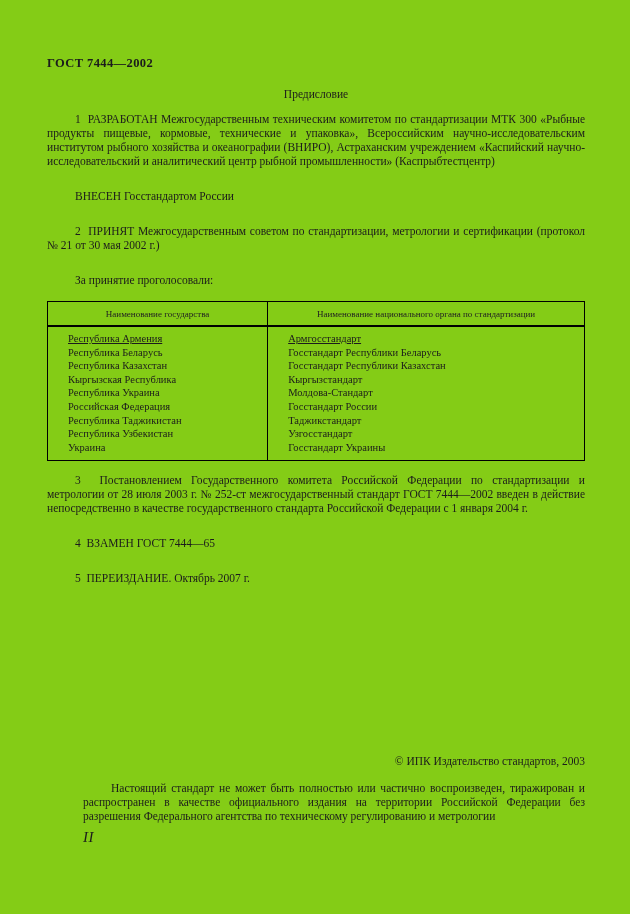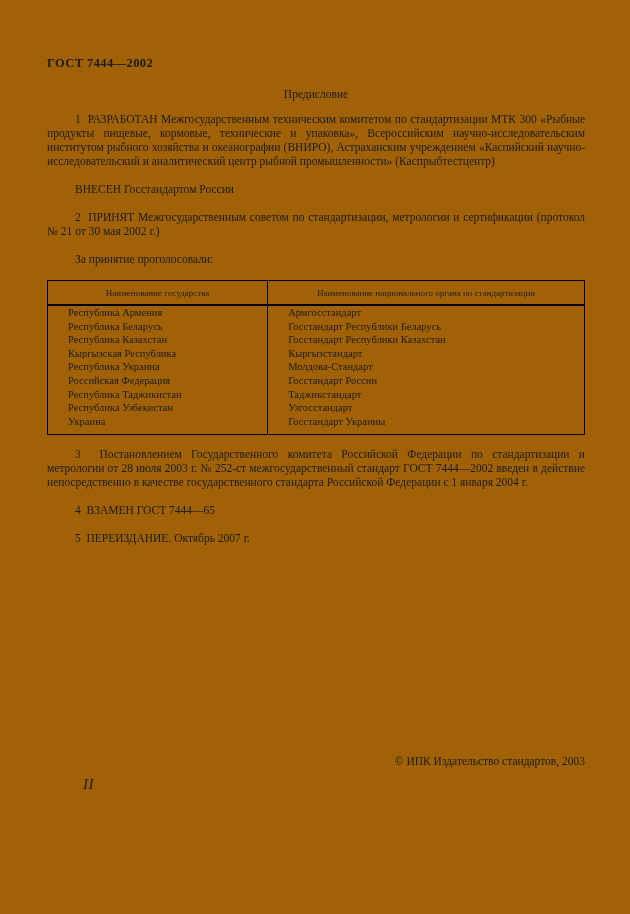--- a/index.html
+++ b/index.html
@@ -1,42 +1,42 @@
 <!DOCTYPE html>
 <html><head>
 <meta charset="utf-8">
 <style>
   html,body{margin:0;padding:0;background:#ffffff;}
   .page{
-    width:630px;height:914px;background:#a16207;position:relative;
+    width:630px;height:914px;background:#84cc16;position:relative;
     font-family:"Liberation Serif","DejaVu Serif",serif;color:#1c1c1c;
     box-sizing:border-box;padding:56px 45px 0 47px;overflow:hidden;
   }
   .doc-code{font-weight:bold;font-size:12.5px;letter-spacing:.4px;}
   .doc-title{text-align:center;font-size:11.5px;margin-top:17px;}
   .para{
     font-size:11.5px;line-height:14px;text-align:justify;
     text-indent:28px;margin:12px 0 0 0;font-family:Liberation Serif, serif;
   }
-  .para.spaced{margin-top:14px;}
+  .para.spaced{margin-top:21px;}
   .data-table{
     width:100%;border-collapse:collapse;margin-top:14px;
     border:1.5px solid #000;
   }
   .data-table th{
     font-size:9px;font-weight:normal;text-align:center;
     padding:7px 8px 6px;border-bottom:2.5px solid #000;color:#222;
   }
   .data-table th:first-child{width:41%;margin-top:21px;}
   .data-table th + th, .data-table td + td{border-left:1.5px solid #000;}
   .data-table td{
     font-size:10.5px;line-height:13.6px;padding:0 6px 0 20px;
     vertical-align:top;white-space:nowrap;
   }
-  .data-table tbody tr:first-child td{}
+  .data-table tbody tr:first-child td{padding-top:5px;text-decoration:underline;}
   .data-table tbody tr:last-child td{padding-bottom:6px;}
   .footer{position:absolute;left:47px;right:45px;top:753px;margin-left:36px;}
   .copyright{text-align:right;font-size:11.5px;line-height:16.5px;}
   .restriction{margin-top:11px;}
   .page-number{font-size:15px;margin-top:6px;letter-spacing:.5px;font-style:italic;}
 </style>
 </head>
 <body>
 
 <div class="page">
@@ -103,16 +103,17 @@
   <p class="para">3&nbsp;&nbsp;Постановлением Государственного комитета Российской Федерации по стандартизации и метрологии от 28 июля 2003 г. № 252-ст межгосударственный стандарт ГОСТ 7444—2002 введен в действие непосредственно в качестве государственного стандарта Российской Федерации с 1 января 2004 г.</p>
 
   <p class="para spaced">4&nbsp;&nbsp;ВЗАМЕН ГОСТ 7444—65</p>
 
   <p class="para spaced">5&nbsp;&nbsp;ПЕРЕИЗДАНИЕ. Октябрь 2007 г.</p>
 
   <div class="footer">
     <div class="copyright">
       <div>© ИПК Издательство стандартов, 2003</div>
     </div>
+    <p class="para restriction">Настоящий стандарт не может быть полностью или частично воспроизведен, тиражирован и распространен в качестве официального издания на территории Российской Федерации без разрешения Федерального агентства по техническому регулированию и метрологии</p>
     <div class="page-number">II</div>
   </div>
 
 </div>
 
 </body></html>

